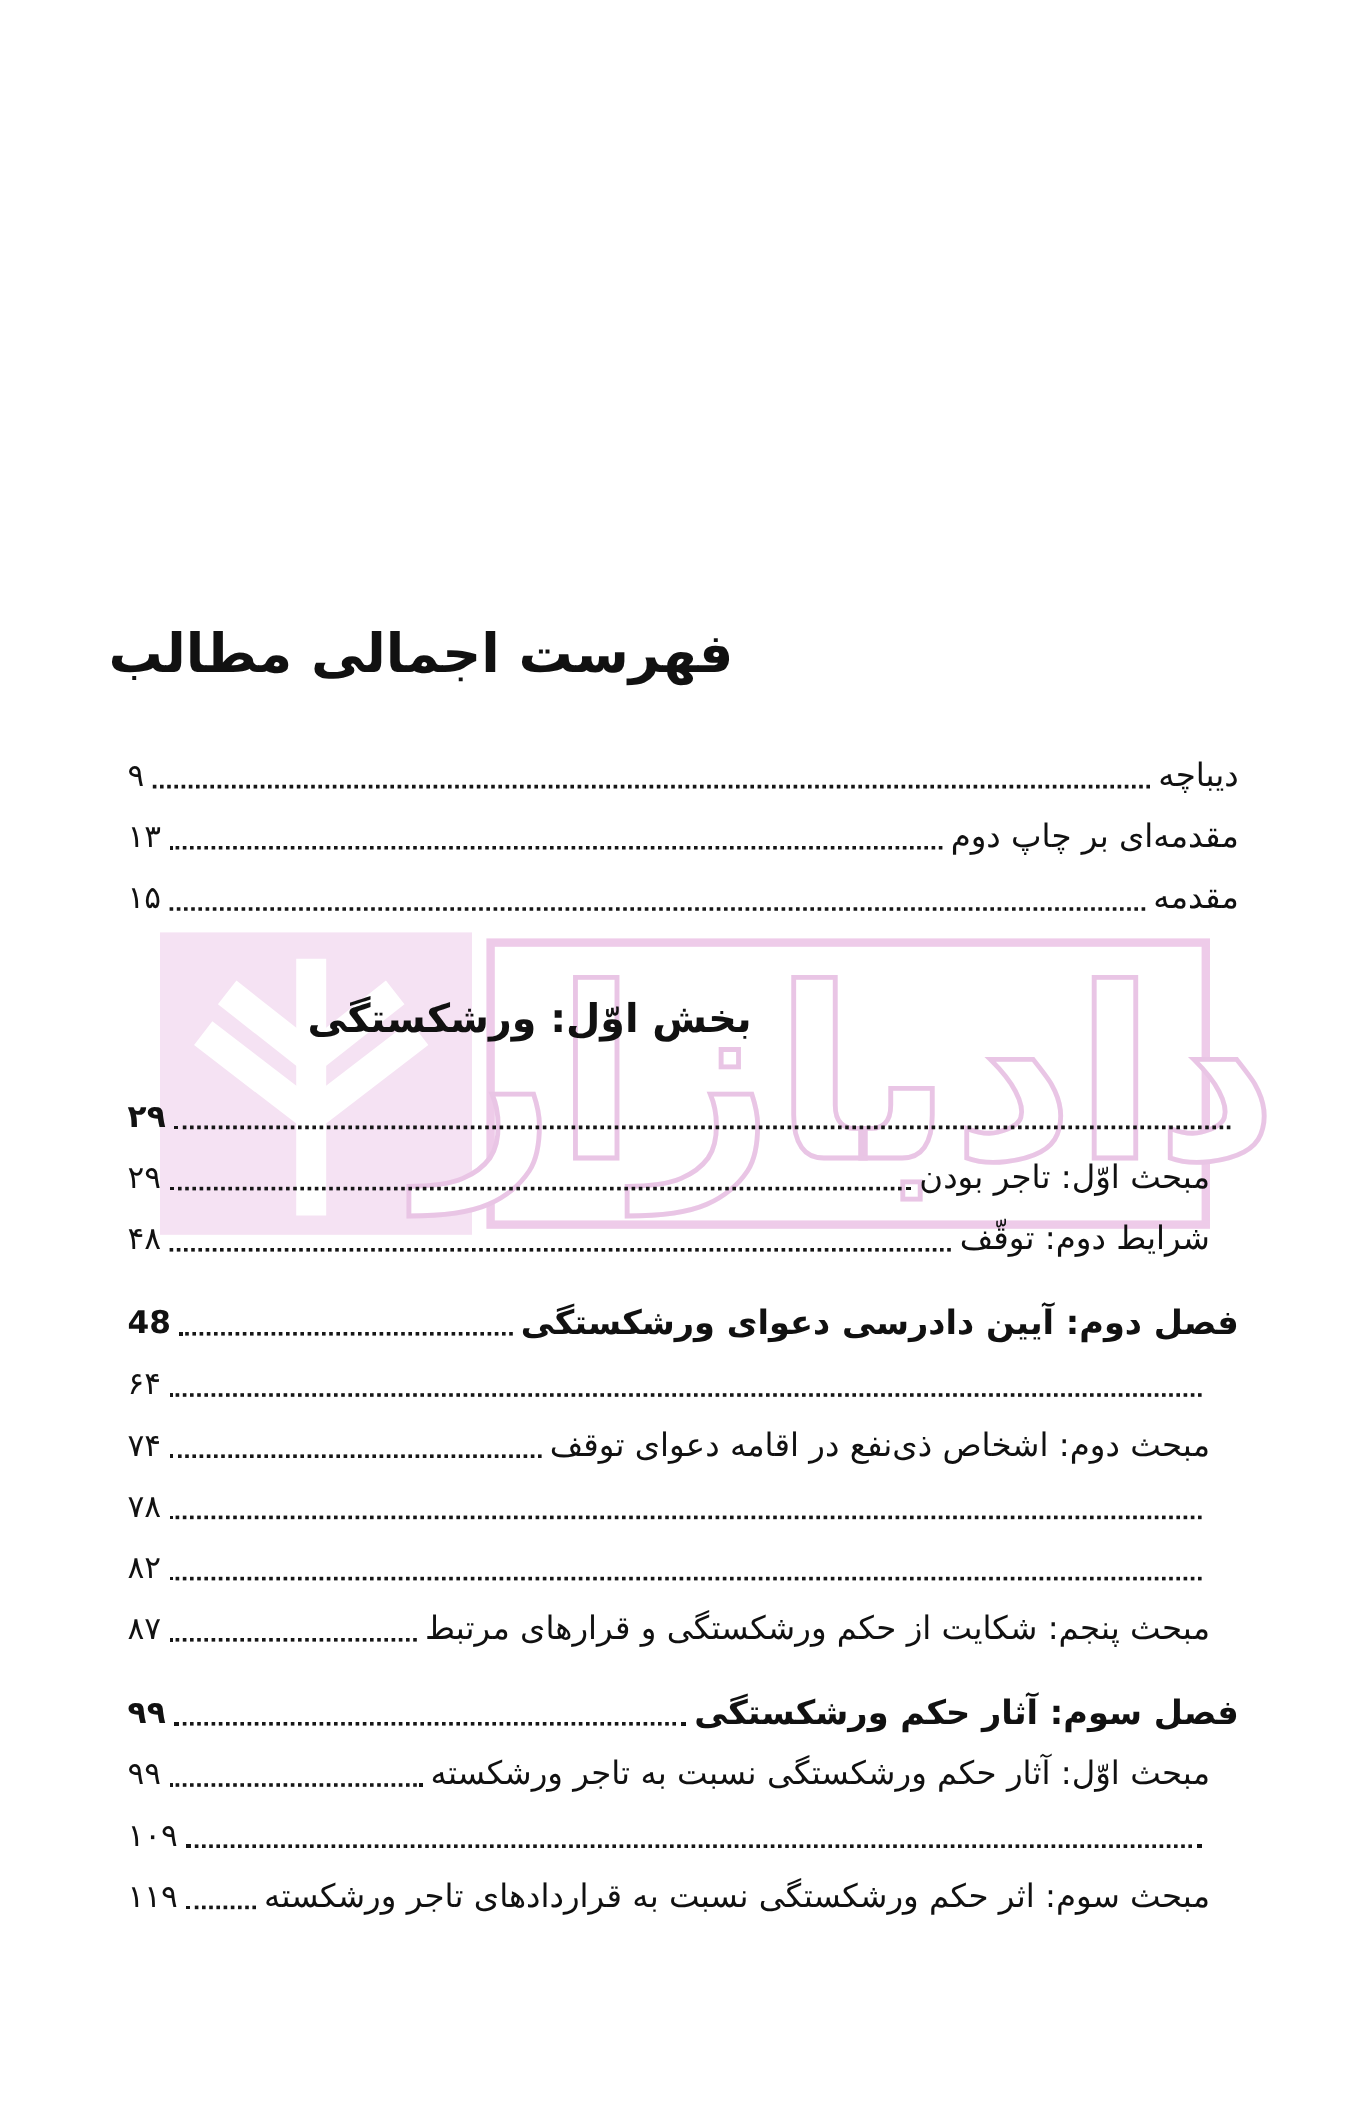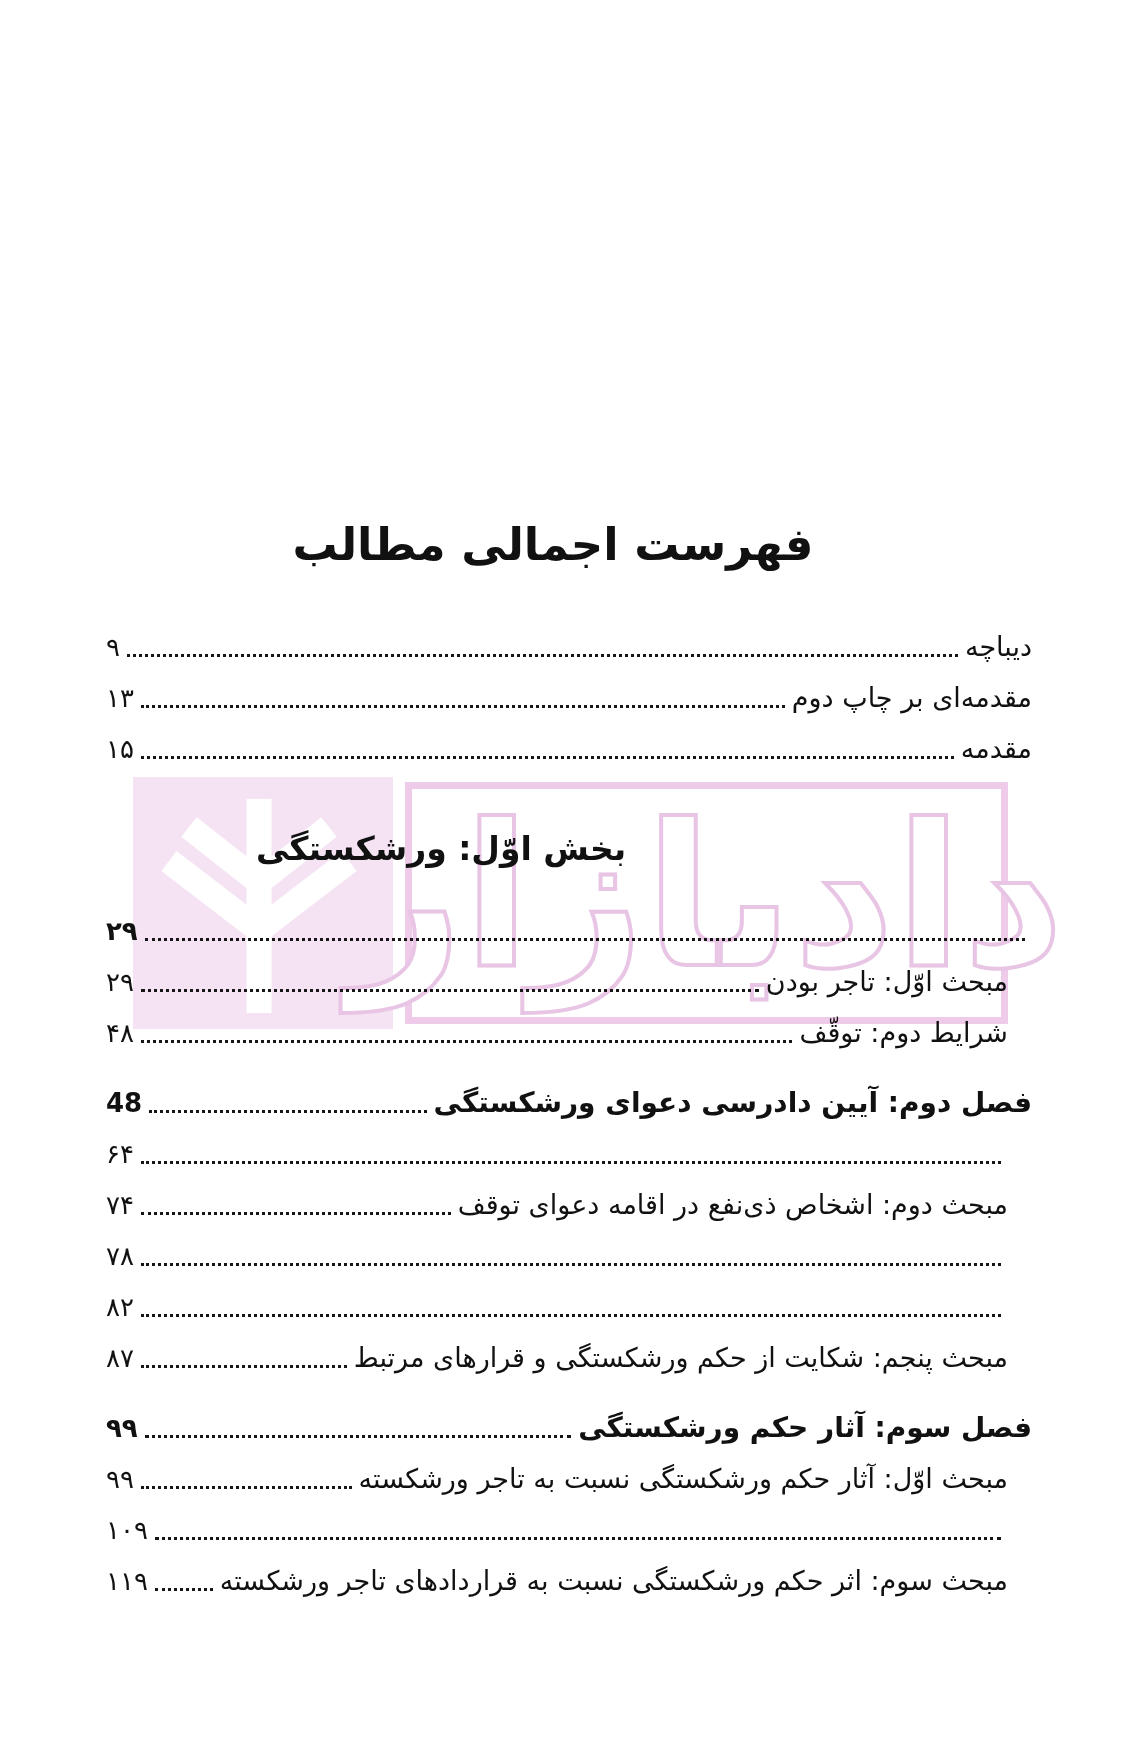--- a/index.html
+++ b/index.html
@@ -43,21 +43,21 @@
   
   .content{
     position:absolute;inset:0;z-index:1;
     padding:0 102px 0 106px;
     direction:rtl;
   }
   .doc-title{
     margin:0;
     padding-top:512px;
     font-size:45px;line-height:66px;font-weight:bold;
-    text-align:center;
+    text-align:left;
     transform:translateX(-16px); 
     letter-spacing:0;
   }
   .section-header{
     font-size:33px;line-height:46px;font-weight:bold;
     text-align:center;
     transform:translateX(-128px);
     margin-top:58px;
   }
   .row{

